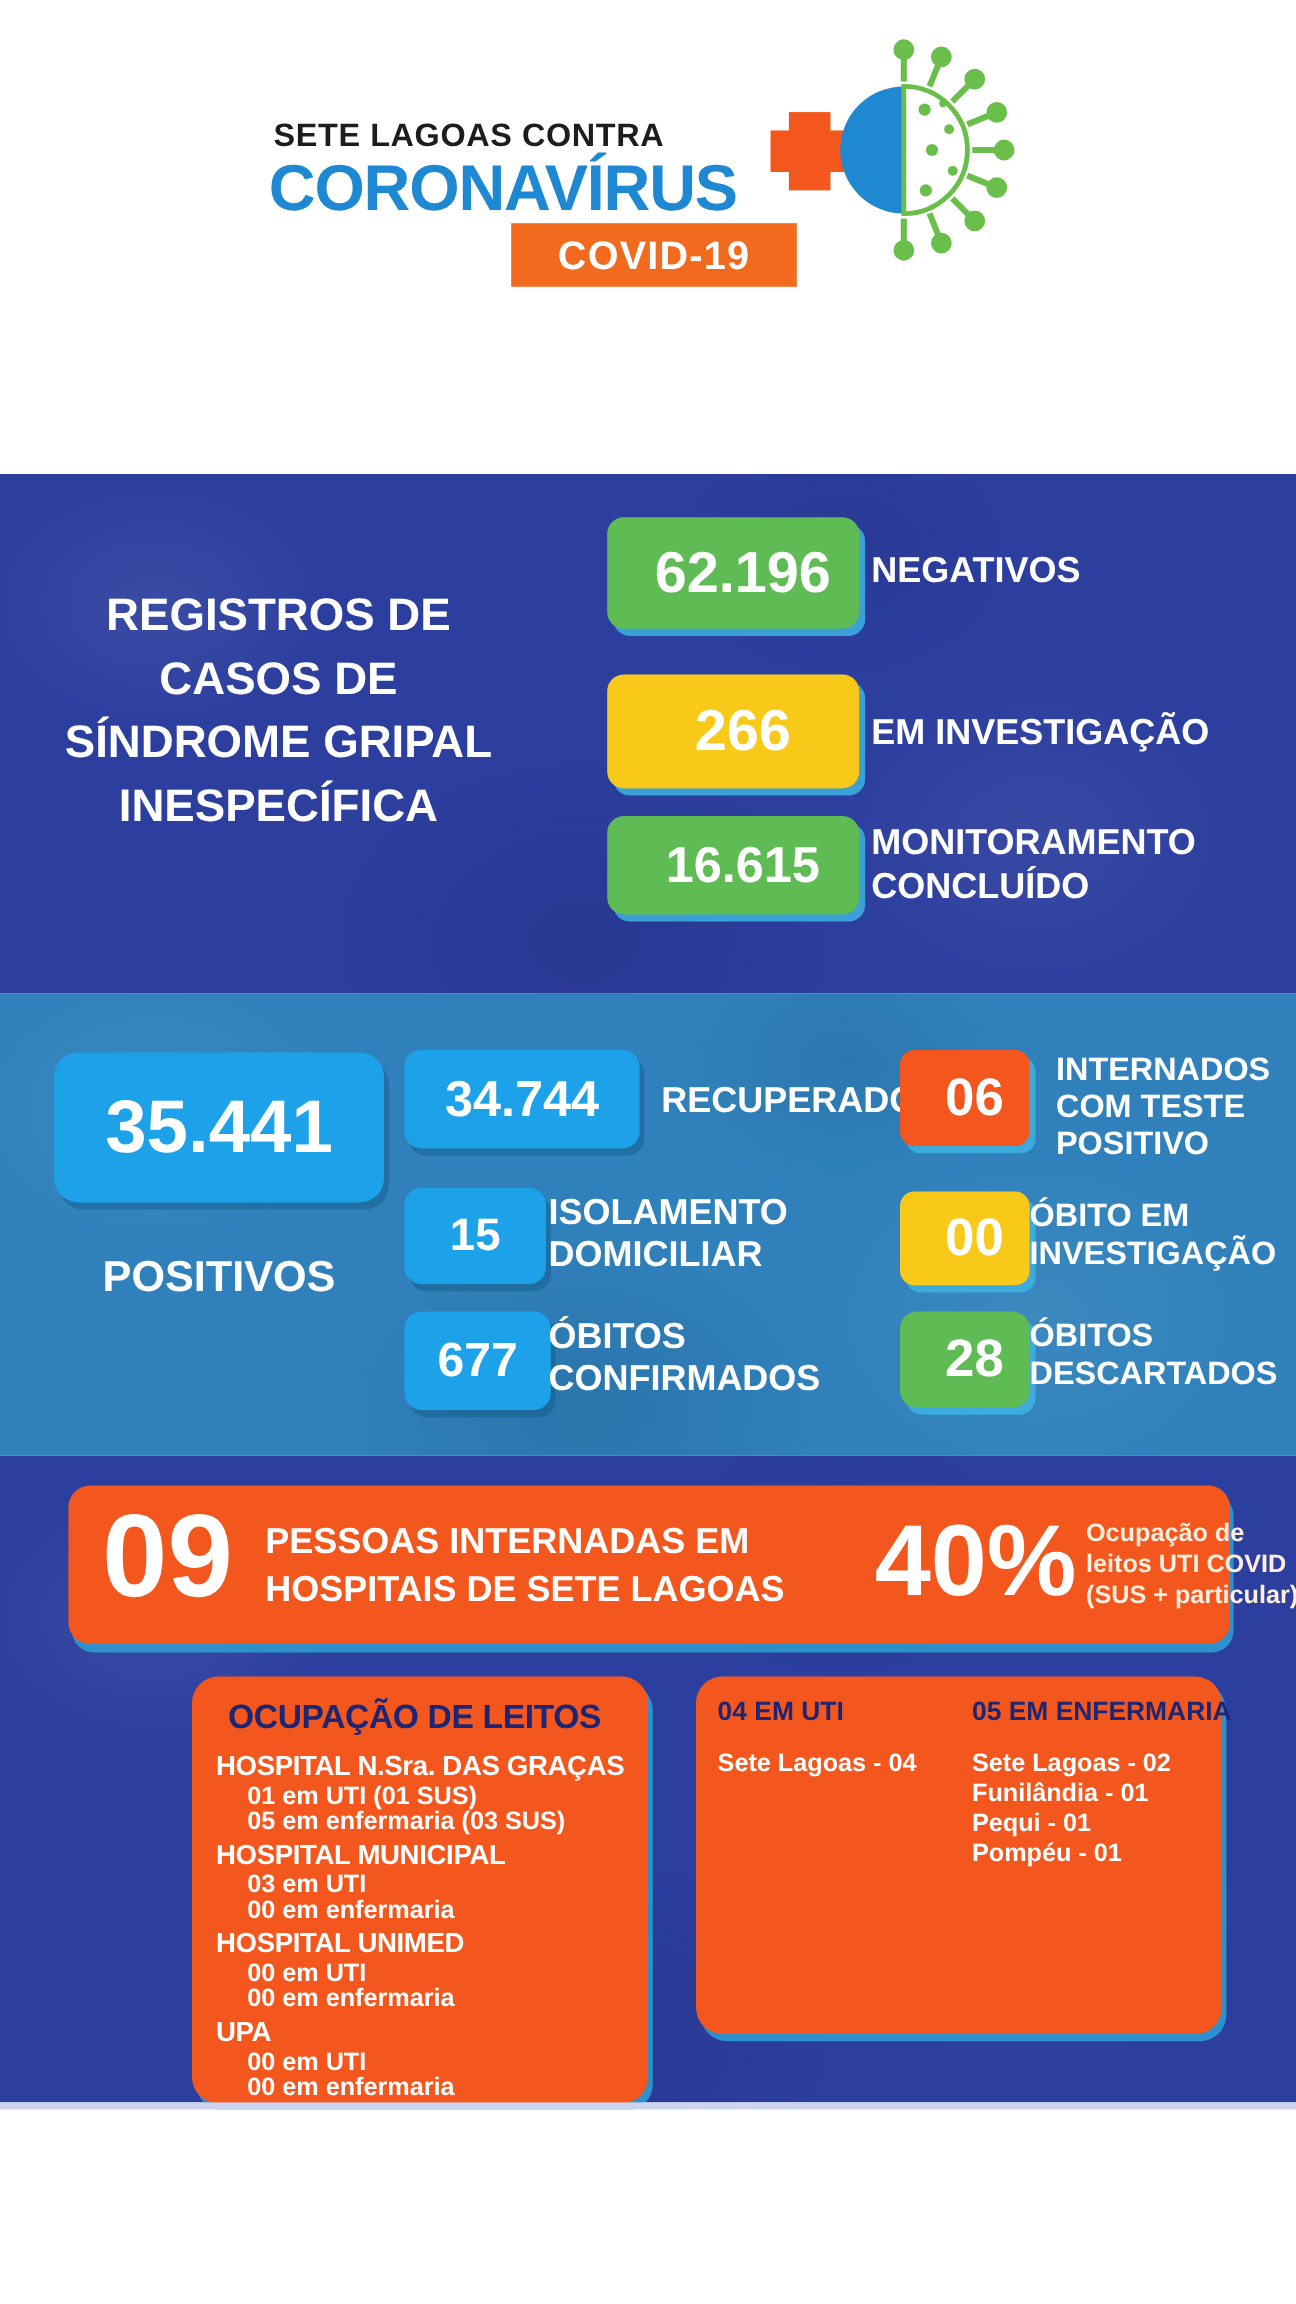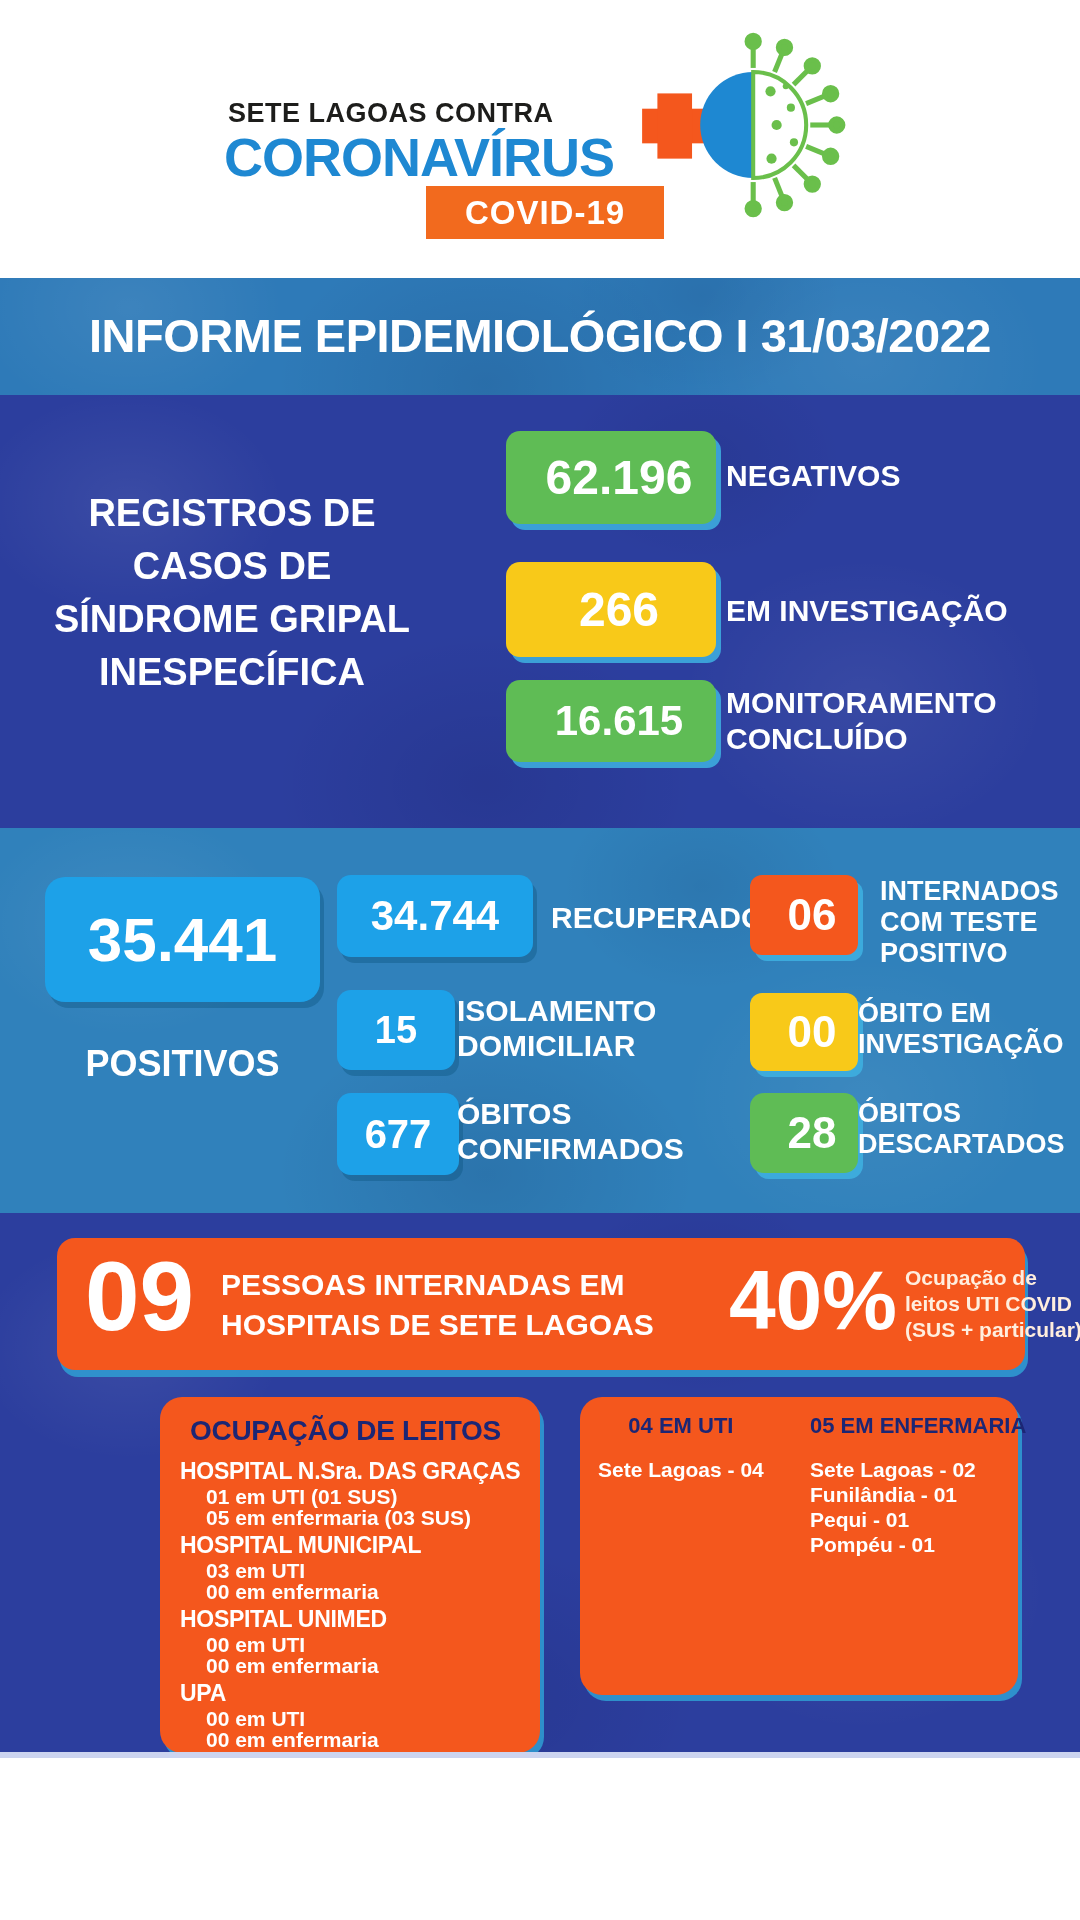--- a/index.html
+++ b/index.html
@@ -64,21 +64,21 @@
   .oblabel{left:164px;top:27px;width:470px;color:#fff;font-size:30px;font-weight:800;line-height:40px;}
   .pct{left:610px;top:14px;width:230px;text-align:right;color:#fff;font-size:84px;font-weight:800;}
   .pctcap{left:848px;top:27px;width:180px;color:#ffeede;font-size:21px;font-weight:700;line-height:26px;}
   
   .panel{background:#f4571d;border-radius:22px;box-shadow:4px 6px 0 rgba(47,159,212,.85);}
   .panelL{left:160px;top:184px;width:380px;height:356px;padding:16px 0 0 20px;box-sizing:border-box;}
   .panelR{left:580px;top:184px;width:438px;height:298px;box-sizing:border-box;}
   .ptitle{font-size:28px;font-weight:800;color:#1c2674;margin:2px 0 10px 10px;letter-spacing:-.3px;}
   .hname{font-size:23px;font-weight:800;color:#fff;line-height:29px;margin-top:3px;letter-spacing:-.3px;white-space:nowrap;}
   .hline{font-size:21px;font-weight:700;color:#fff;line-height:21px;padding-left:26px;white-space:nowrap;}
-  .colT{font-size:22px;font-weight:800;color:#1c2674;margin-bottom:18px;white-space:nowrap;text-align:center;}
+  .colT{font-size:22px;font-weight:800;color:#1c2674;margin-bottom:18px;white-space:nowrap;}
   .colL{font-size:21px;font-weight:700;color:#fff;line-height:25px;white-space:nowrap;}
   .col1{left:18px;top:16px;} .col2{left:230px;top:16px;}
 </style>
 </head>
 <body>
 
 <div class="page">
 
   <div class="abs header">
     <div class="abs tagline">SETE LAGOAS CONTRA</div>
@@ -118,23 +118,20 @@
         <circle cx="132" cy="62" r="5"></circle>
           <circle cx="152" cy="78" r="4"></circle>
         <circle cx="138" cy="95" r="5"></circle>
           <circle cx="155" cy="112" r="4"></circle>
         <circle cx="133" cy="128" r="5"></circle>
           <circle cx="147" cy="57" r="3"></circle>
       </g>
     </svg>
   </div>
 
-  <div class="abs banner tex">
-    <div class="abs banner-title">INFORME EPIDEMIOLÓGICO I 31/03/2022</div>
-  </div>
 
   <div class="abs dark1 tex">
     <div class="abs registros">REGISTROS DE CASOS DE SÍNDROME GRIPAL INESPECÍFICA</div>
 
     <div class="abs statbox green s1">
       <span>62.196</span>
     </div>
     <div class="abs slabel sl1">NEGATIVOS</div>
 
     <div class="abs statbox yellow s2">

